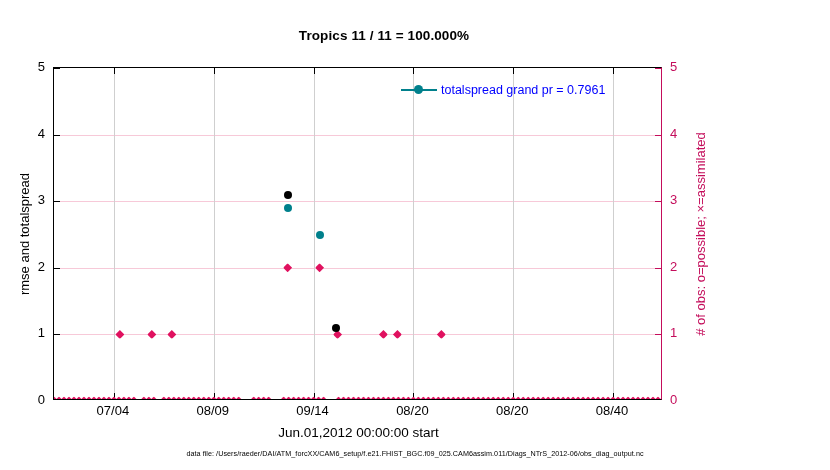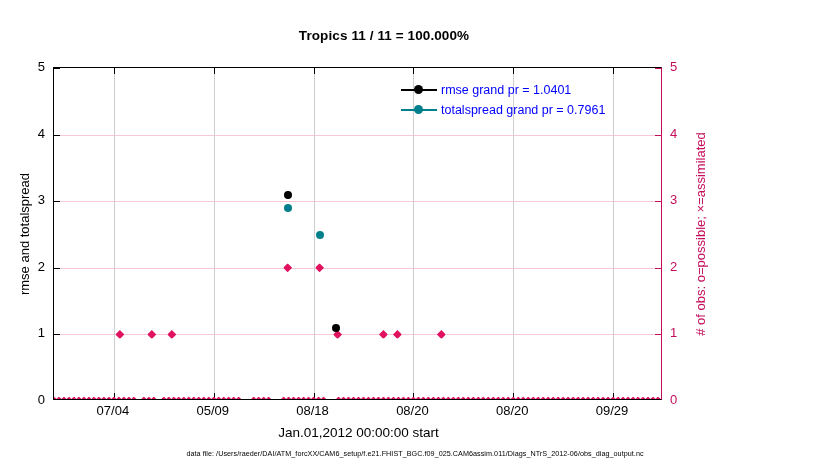--- a/index.html
+++ b/index.html
@@ -107,21 +107,21 @@
   </div>
 
   <div id="ytitle-left-wrap">
     <span id="ytitle-left-txt">rmse and totalspread</span>
   </div>
 
   <div id="ytitle-right-wrap">
     <span id="ytitle-right-txt"># of obs: o=possible; ×=assimilated</span>
   </div>
 
-  <div id="xtitle">Jan.01,2012 00:00:00 start</div>
+  <div id="xtitle">Jun.01,2012 00:00:00 start</div>
 
   <div id="footer">data file: /Users/raeder/DAI/ATM_forcXX/CAM6_setup/f.e21.FHIST_BGC.f09_025.CAM6assim.011/Diags_NTrS_2012-06/obs_diag_output.nc</div>
 
   <div id="ytick-labels-left">
       <div class="ylabel-left" style="left: 11px; top: 60px;">5</div>
       <div class="ylabel-left" style="left: 11px; top: 126.6px;">4</div>
       <div class="ylabel-left" style="left: 11px; top: 193.2px;">3</div>
       <div class="ylabel-left" style="left: 11px; top: 259.8px;">2</div>
       <div class="ylabel-left" style="left: 11px; top: 326.4px;">1</div>
       <div class="ylabel-left" style="left: 11px; top: 393px;">0</div>
@@ -129,25 +129,25 @@
   <div id="ytick-labels-right">
       <div class="ylabel-right" style="left: 670px; top: 60px;">5</div>
       <div class="ylabel-right" style="left: 670px; top: 126.6px;">4</div>
       <div class="ylabel-right" style="left: 670px; top: 193.2px;">3</div>
       <div class="ylabel-right" style="left: 670px; top: 259.8px;">2</div>
       <div class="ylabel-right" style="left: 670px; top: 326.4px;">1</div>
       <div class="ylabel-right" style="left: 670px; top: 393px;">0</div>
     </div>
   <div id="xtick-labels">
       <div class="xlabel-tick" style="left: 77.9016px;">07/04</div>
-      <div class="xlabel-tick" style="left: 177.738px;">05/09</div>
-      <div class="xlabel-tick" style="left: 277.574px;">08/18</div>
+      <div class="xlabel-tick" style="left: 177.738px;">08/09</div>
+      <div class="xlabel-tick" style="left: 277.574px;">09/14</div>
       <div class="xlabel-tick" style="left: 377.41px;">08/20</div>
       <div class="xlabel-tick" style="left: 477.246px;">08/20</div>
-      <div class="xlabel-tick" style="left: 577.082px;">09/29</div>
+      <div class="xlabel-tick" style="left: 577.082px;">08/40</div>
     </div>
 
   <div id="plot">
     <div id="plotinner">
         <div class="hgrid" style="top: 266.4px;"></div>
         <div class="hgrid" style="top: 199.8px;"></div>
         <div class="hgrid" style="top: 133.2px;"></div>
         <div class="hgrid" style="top: 66.6px;"></div>
         <div class="vgrid" style="left: 59.9016px;"></div>
         <div class="vgrid" style="left: 159.738px;"></div>
@@ -302,26 +302,20 @@
         <div class="pt pt-obs" style="left: 343.436px; top: 266.4px;"></div>
         <div class="pt pt-obs" style="left: 387.364px; top: 266.4px;"></div>
         <div class="pt pt-teal" style="left: 233.616px; top: 139.86px;"></div>
         <div class="pt pt-teal" style="left: 265.564px; top: 166.5px;"></div>
         <div class="pt pt-black" style="left: 233.616px; top: 126.54px;"></div>
         <div class="pt pt-black" style="left: 281.538px; top: 259.74px;"></div>
       </div>
 
     <div id="legend" style="left:347px;top:12px;">
       <div class="legend-row">
-        <span class="legend-mark" style="background:#000;">
-          <span class="legend-dot" style="background:#000;"></span>
-        </span>
-        <span class="legend-txt">rmse grand pr = 1.0401</span>
-      </div>
-      <div class="legend-row">
         <span class="legend-mark" style="background:#00808c;">
           <span class="legend-dot" style="background:#00808c;"></span>
         </span>
         <span class="legend-txt">totalspread grand pr = 0.7961</span>
       </div>
     </div>
   </div>
 
 </div>
 

